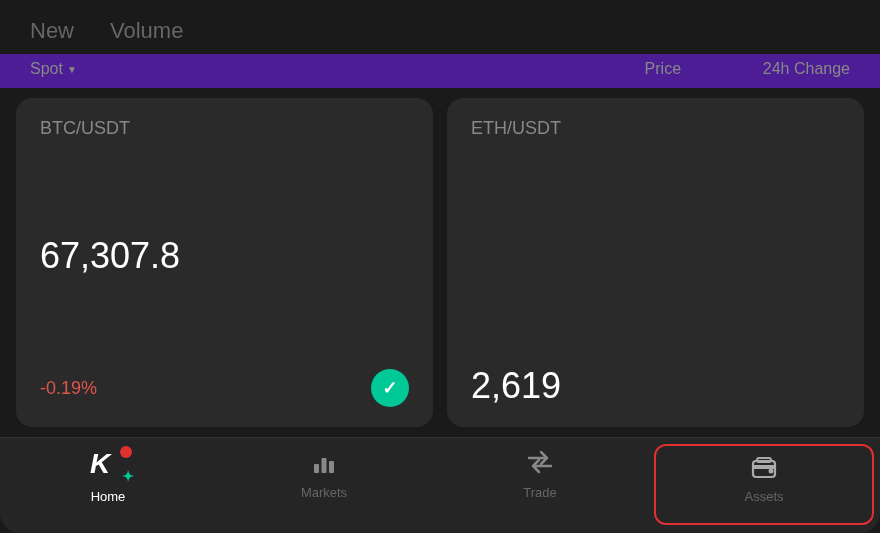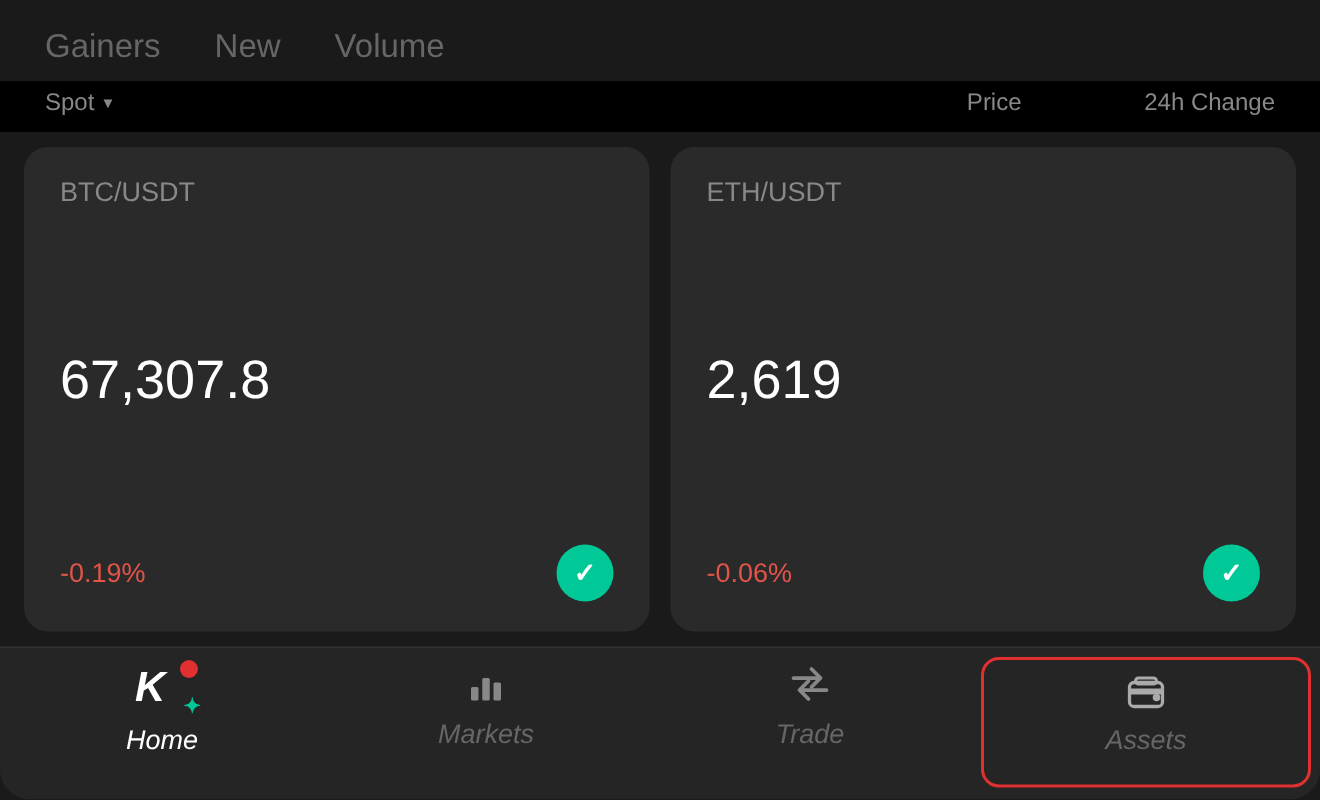--- a/index.html
+++ b/index.html
@@ -32,21 +32,21 @@
     .tab-item.active {
       color: #ffffff;
       font-weight: 700;
     }
 
     
     .column-headers {
       display: flex;
       align-items: center;
       padding: 6px 30px 10px 30px;
-      background: #000000;
+      background: #4c1d95;
     }
     .col-spot {
       display: flex;
       align-items: center;
       gap: 4px;
       color: #888;
       font-size: 16px;
       cursor: pointer;
     }
     .col-spot-arrow {
@@ -148,23 +148,22 @@
       border-radius: 12px;
       margin: -4px 6px;
       padding: 6px 0 19px 0;
     }
     .nav-icon {
       font-size: 26px;
       color: #888;
       line-height: 1;
     }
     .nav-label {
-      font-size: 18px;
+      font-size: 13px;
       color: #666;
-      font-style: italic;
     }
     .nav-label.active {
       color: #ffffff;
     }
 
     
     .kucoin-logo {
       position: relative;
       width: 36px;
       height: 36px;
@@ -190,21 +189,20 @@
       right: -8px;
       color: #00c896;
       font-size: 14px;
       font-weight: 700;
     }
   </style>
 </head>
 <body>
 
 <div class="tabs-row">
-  <span class="tab-item">Gainers</span>
   <span class="tab-item">New</span>
   <span class="tab-item">Volume</span>
 </div>
 
 <div class="column-headers">
   <div class="col-spot">
     <span>Spot</span>
     <span class="col-spot-arrow">▼</span>
   </div>
   <div class="col-right">
@@ -224,24 +222,20 @@
       <span class="card-change">-0.19%</span>
       <div class="check-circle"></div>
     </div>
   </div>
 
   <div class="card">
     <div class="card-pair">
       <span>ETH</span><span>/USDT</span>
     </div>
     <div class="card-price">2,619</div>
-    <div class="card-bottom">
-      <span class="card-change">-0.06%</span>
-      <div class="check-circle"></div>
-    </div>
   </div>
 
 </div>
 
 <div class="bottom-nav">
 
   <div class="nav-item">
     <div style="position:relative; display:flex; align-items:center; justify-content:center;">
 
       <div class="kucoin-logo">

